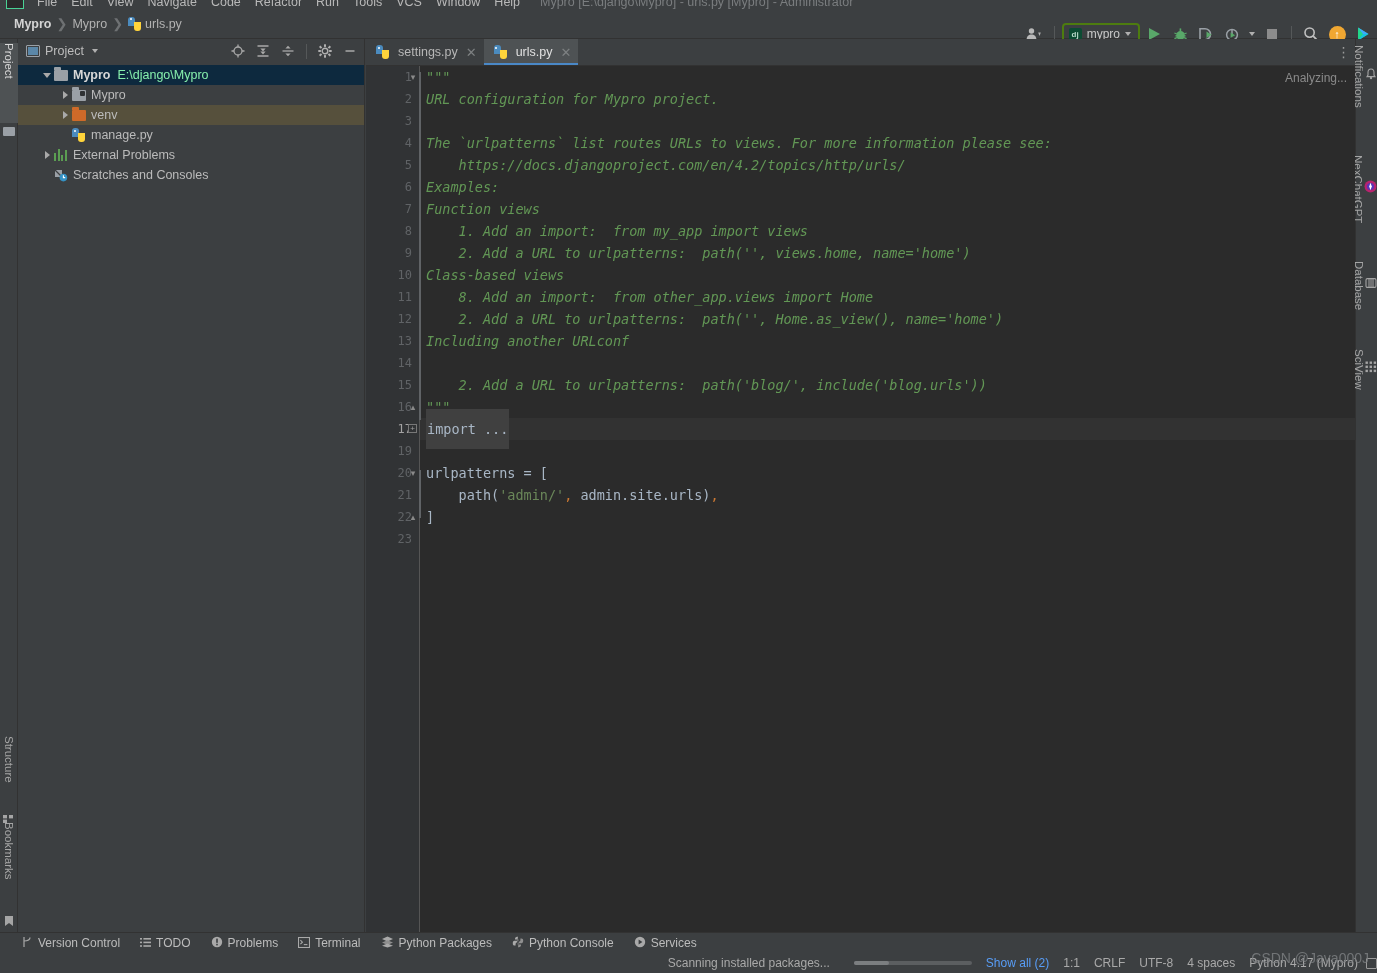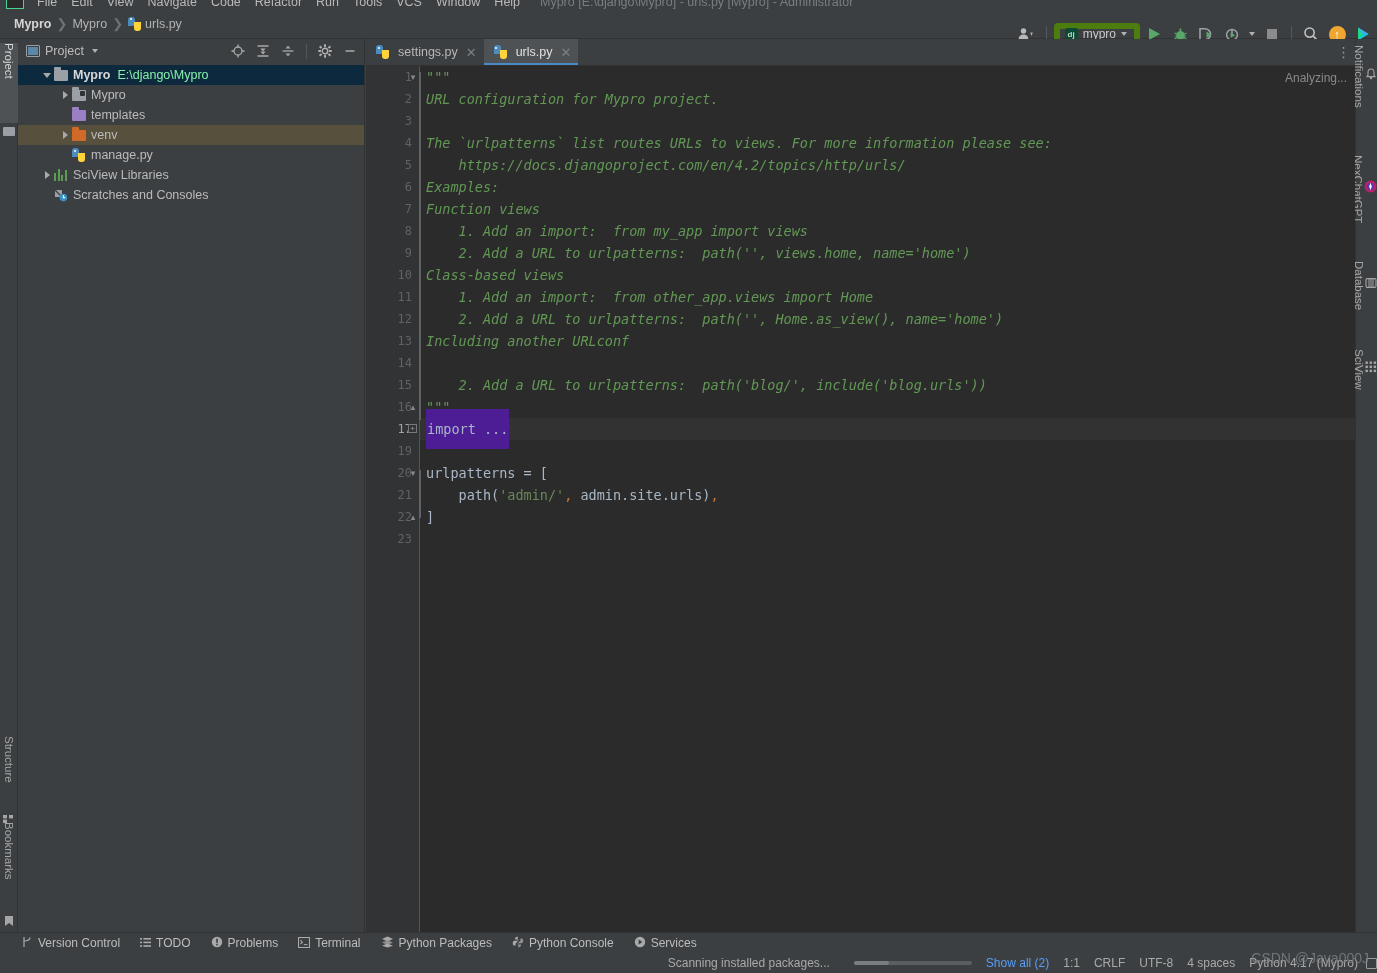--- a/index.html
+++ b/index.html
@@ -60,21 +60,21 @@
     display: flex; align-items: center; gap: 2px;
   }
   .tbtn {
     width: 24px; height: 24px; display: flex; align-items: center;
     justify-content: center; border-radius: 3px; position: relative;
   }
   .tsep { width: 1px; height: 16px; background: #555859; margin: 0 5px; }
   #runconfig {
     display: flex; align-items: center; gap: 5px;
     height: 22px; padding: 0 7px 0 5px;
-    border: 6px solid #4d7c0f; border-radius: 4px; color: #c7c7c7;
+    border: 2px solid #4d7c0f; border-radius: 4px; color: #c7c7c7;
     font-size: 12px; white-space: nowrap;
   }
   .djicon {
     width: 13px; height: 13px; background: #0c4b33; border-radius: 2px;
     color: #b7d7c8; font-size: 8px; font-weight: bold;
     display: flex; align-items: center; justify-content: center;
     font-family: "Liberation Sans", sans-serif;
   }
   .caret { width: 0; height: 0; border-left: 3.5px solid transparent;
     border-right: 3.5px solid transparent; border-top: 4px solid #b0b0b0; }
@@ -247,21 +247,21 @@
     font-family: "DejaVu Sans Mono", monospace; font-size: 13.5px;
     white-space: pre;
   }
   .cur-line-bg {
     position: absolute; left: 0; right: 0; height: 22px; background: #323232;
   }
   .doc { color: #629755; font-style: italic; }
   .kw  { color: #cc7832; }
   .str { color: #6a8759; }
   .plain { color: #a9b7c6; }
-  .folded { background: #4c1d95; color: #a9b7c6; padding: 12px 1px; }
+  .folded { background: #404040; color: #a9b7c6; padding: 12px 1px; }
   .foldmark {
     position: absolute; left: 5px; width: 9px; height: 9px;
     border: 1px solid #787878; color: #a0a0a0; font-size: 8px;
     line-height: 7px; text-align: center; background: #313335;
   }
   .foldtri {
     position: absolute; left: 4px; width: 10px; height: 10px; color: #8a8a8a;
     font-size: 9px; line-height: 10px; text-align: center;
   }
   #codeleftborder {
@@ -544,24 +544,20 @@
     <div class="trow" style="padding-left:40px">
       <span class="arrow">
           <i></i>
         </span>
       <span class="folder gray">
           <span class="modbadge"></span>
         </span>
       <span class="tlabel">Mypro</span>
     </div>
 
-    <div class="trow" style="padding-left:54px">
-      <span class="folder purple"></span>
-      <span class="tlabel">templates</span>
-    </div>
 
     <div class="trow hl" style="padding-left:40px">
       <span class="arrow">
           <i></i>
         </span>
       <span class="folder orange"></span>
       <span class="tlabel">venv</span>
     </div>
 
     <div class="trow" style="padding-left:54px">
@@ -574,21 +570,21 @@
     <div class="trow" style="padding-left:22px">
       <span class="arrow">
           <i></i>
         </span>
       <span class="libico">
         <span style="height:8px"></span>
           <span style="height:12px"></span>
           <span style="height:6px"></span>
           <span style="height:11px"></span>
       </span>
-      <span class="tlabel">SciView Libraries</span>
+      <span class="tlabel">External Problems</span>
     </div>
 
     <div class="trow" style="padding-left:36px">
       <span class="scratchico">
         <svg width="14" height="13" viewBox="0 0 14 13">
           <path d="M1 1 h7 v7 h-7 z" fill="#9aa0a6"></path>
           <path d="M1 1 l7 7" stroke="#3c3f41" stroke-width="1.2"></path>
           <circle cx="9.4" cy="8.6" r="3.8" fill="#3592c4"></circle>
           <path d="M9.4 6.2 V8.6 H11.2" stroke="#ffffff" stroke-width="1.1" fill="none"></path>
         </svg>
@@ -648,21 +644,21 @@
         <div class="codeline" style="top: 0px;"><span class="doc">"""</span></div>
         <div class="codeline" style="top: 22px;"><span class="doc">URL configuration for Mypro project.</span></div>
         <div class="codeline" style="top: 44px;"></div>
         <div class="codeline" style="top: 66px;"><span class="doc">The `urlpatterns` list routes URLs to views. For more information please see:</span></div>
         <div class="codeline" style="top: 88px;"><span class="doc">    https://docs.djangoproject.com/en/4.2/topics/http/urls/</span></div>
         <div class="codeline" style="top: 110px;"><span class="doc">Examples:</span></div>
         <div class="codeline" style="top: 132px;"><span class="doc">Function views</span></div>
         <div class="codeline" style="top: 154px;"><span class="doc">    1. Add an import:  from my_app import views</span></div>
         <div class="codeline" style="top: 176px;"><span class="doc">    2. Add a URL to urlpatterns:  path('', views.home, name='home')</span></div>
         <div class="codeline" style="top: 198px;"><span class="doc">Class-based views</span></div>
-        <div class="codeline" style="top: 220px;"><span class="doc">    1. Add an import:  from other_app.views import Home</span></div>
+        <div class="codeline" style="top: 220px;"><span class="doc">    8. Add an import:  from other_app.views import Home</span></div>
         <div class="codeline" style="top: 242px;"><span class="doc">    2. Add a URL to urlpatterns:  path('', Home.as_view(), name='home')</span></div>
         <div class="codeline" style="top: 264px;"><span class="doc">Including another URLconf</span></div>
         <div class="codeline" style="top: 308px;"><span class="doc">    2. Add a URL to urlpatterns:  path('blog/', include('blog.urls'))</span></div>
         <div class="codeline" style="top: 330px;"><span class="doc">"""</span></div>
         <div class="cur-line-bg" style="top: 352px;"></div>
         <div class="codeline" style="top: 352px;"><span class="folded">import ...</span></div>
         <div class="codeline" style="top: 374px;"></div>
         <div class="codeline" style="top: 396px;"><span class="plain">urlpatterns</span><span class="plain"> = [</span></div>
         <div class="codeline" style="top: 418px;"><span class="plain">    path(</span><span class="str">'admin/'</span><span class="kw">, </span><span class="plain">admin.site.urls)</span><span class="kw">,</span></div>
         <div class="codeline" style="top: 440px;"><span class="plain">]</span></div>

